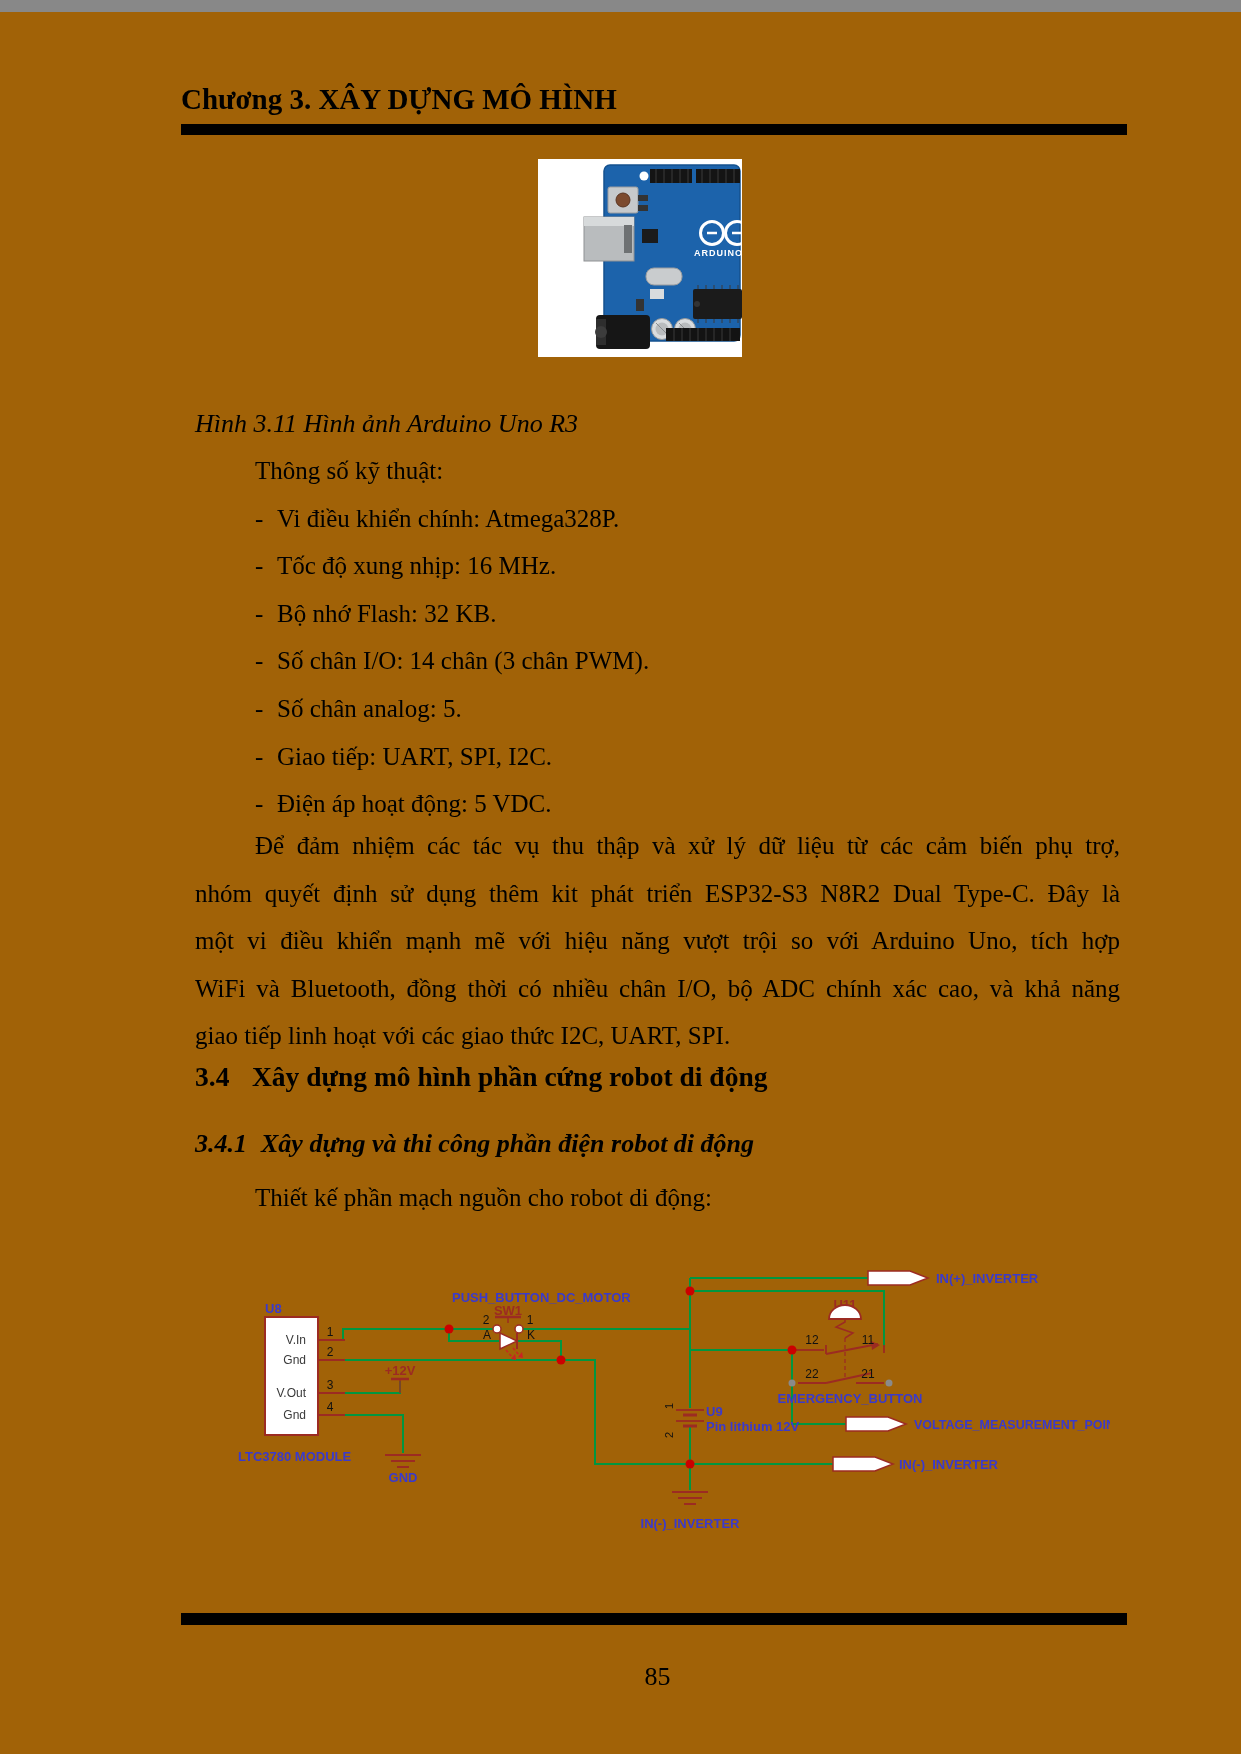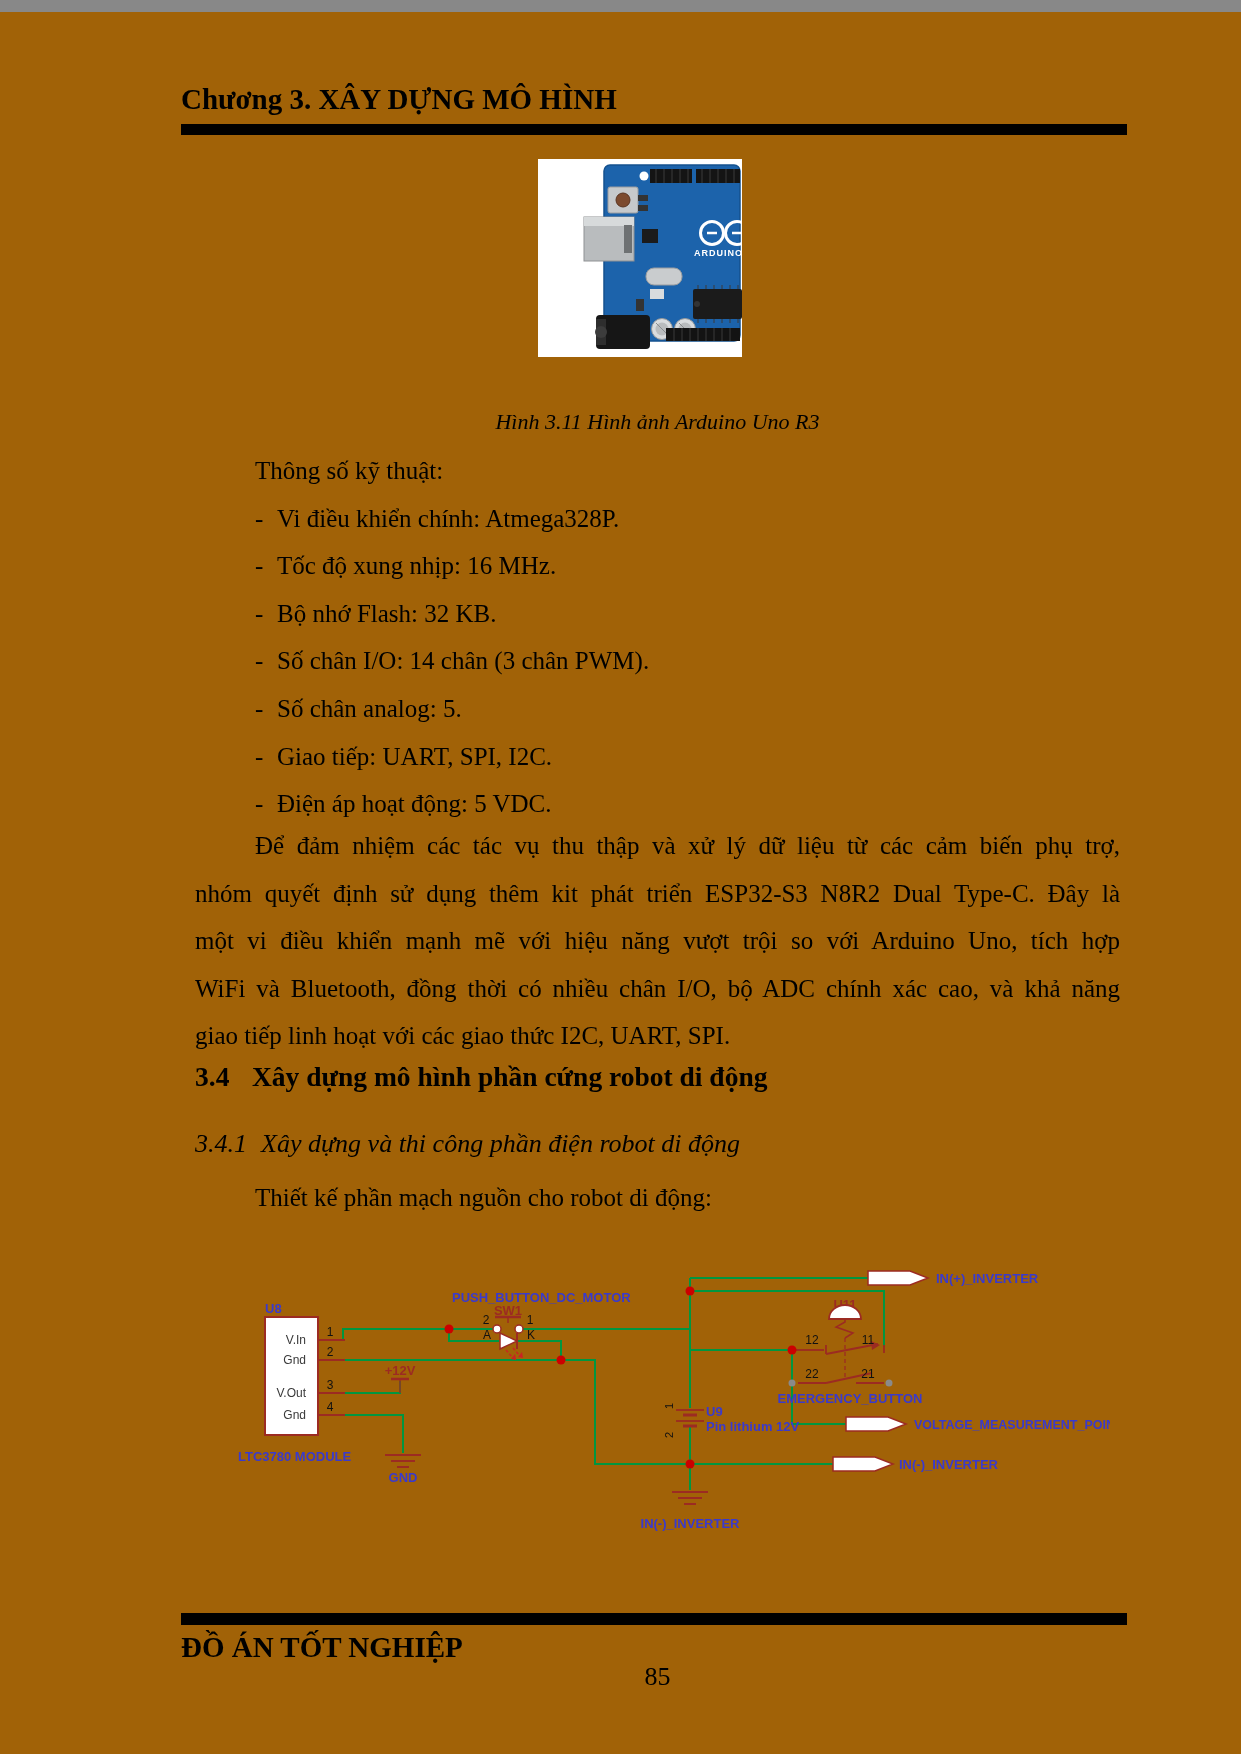--- a/index.html
+++ b/index.html
@@ -7,33 +7,33 @@
   .page {
     position:relative; width:1241px; height:1754px; background:#a16207;
     margin:12px auto; overflow:hidden; color:#000;
     font-family:"Liberation Serif","DejaVu Serif",serif;
   }
   .abs { position:absolute; }
   .chapter-header { left:181px; top:71px; font-size:29px; font-weight:bold; white-space:nowrap; }
   .rule { background:#000; }
   .header-rule { left:181px; top:112px; width:946px; height:11px; }
   .footer-rule { left:181px; top:1601px; width:946px; height:12px; }
-  .fig-caption { left:195px; width:925px; text-align:center; font-style:italic; font-size:22px; white-space:nowrap; }
+  .fig-caption { left:195px; width:925px; font-style:italic; font-size:26px; white-space:nowrap; }
   .cap-1 { top:397px; }
   .cap-2 { top:1558px; }
   .body-block { left:195px; width:925px; font-size:25px; line-height:47.6px; }
   .specs { top:435px; }
   .indent { padding-left:60px; }
   .spec-item { padding-left:60px; display:flex; }
   .dash { display:inline-block; width:22px; flex:0 0 22px; }
   .para { top:810px; }
   .jline { text-align:justify; text-align-last:justify; }
   .h34 { left:195px; top:1049px; font-size:27.5px; font-weight:bold; white-space:nowrap; }
   .h34 .secnum { display:inline-block; width:57px; }
-  .h341 { left:195px; top:1117px; font-size:26px; font-weight:normal; font-style:italic; white-space:nowrap; }
+  .h341 { left:195px; top:1117px; font-size:26px; font-weight:bold; font-style:italic; white-space:nowrap; }
   .h341 .secnum { display:inline-block; margin-right:14px; }
   .design-line { left:255px; top:1172px; font-size:25px; white-space:nowrap;text-align:right; }
   .footer-label { left:181px; top:1619px; font-size:29px; font-weight:bold; white-space:nowrap; }
   .page-number { left:195px; top:1650px; width:925px; text-align:center; font-size:26px; }
   .sch-text { font-family:"Liberation Sans","DejaVu Sans",sans-serif; font-weight:bold; }
   .sch-pin  { font-family:"Liberation Sans","DejaVu Sans",sans-serif; font-weight:normal; }
   svg text { user-select:none; }
 </style>
 </head>
 <body>
@@ -328,16 +328,15 @@
         <line x1="672" y1="1480" x2="708" y2="1480"></line>
         <line x1="678" y1="1486" x2="702" y2="1486"></line>
         <line x1="684" y1="1492" x2="696" y2="1492"></line>
       </g>
       <text x="690" y="1516" font-size="13" fill="#3a3acc" text-anchor="middle" class="sch-text">IN(-)_INVERTER</text>
     </g>
   </svg>
 
 
   <div class="abs rule footer-rule"></div>
-  <div class="abs footer-label">ĐỒ ÁN TỐT NGHIỆP</div>
   <div class="abs page-number">85</div>
 
 </div>
 
 </body></html>

